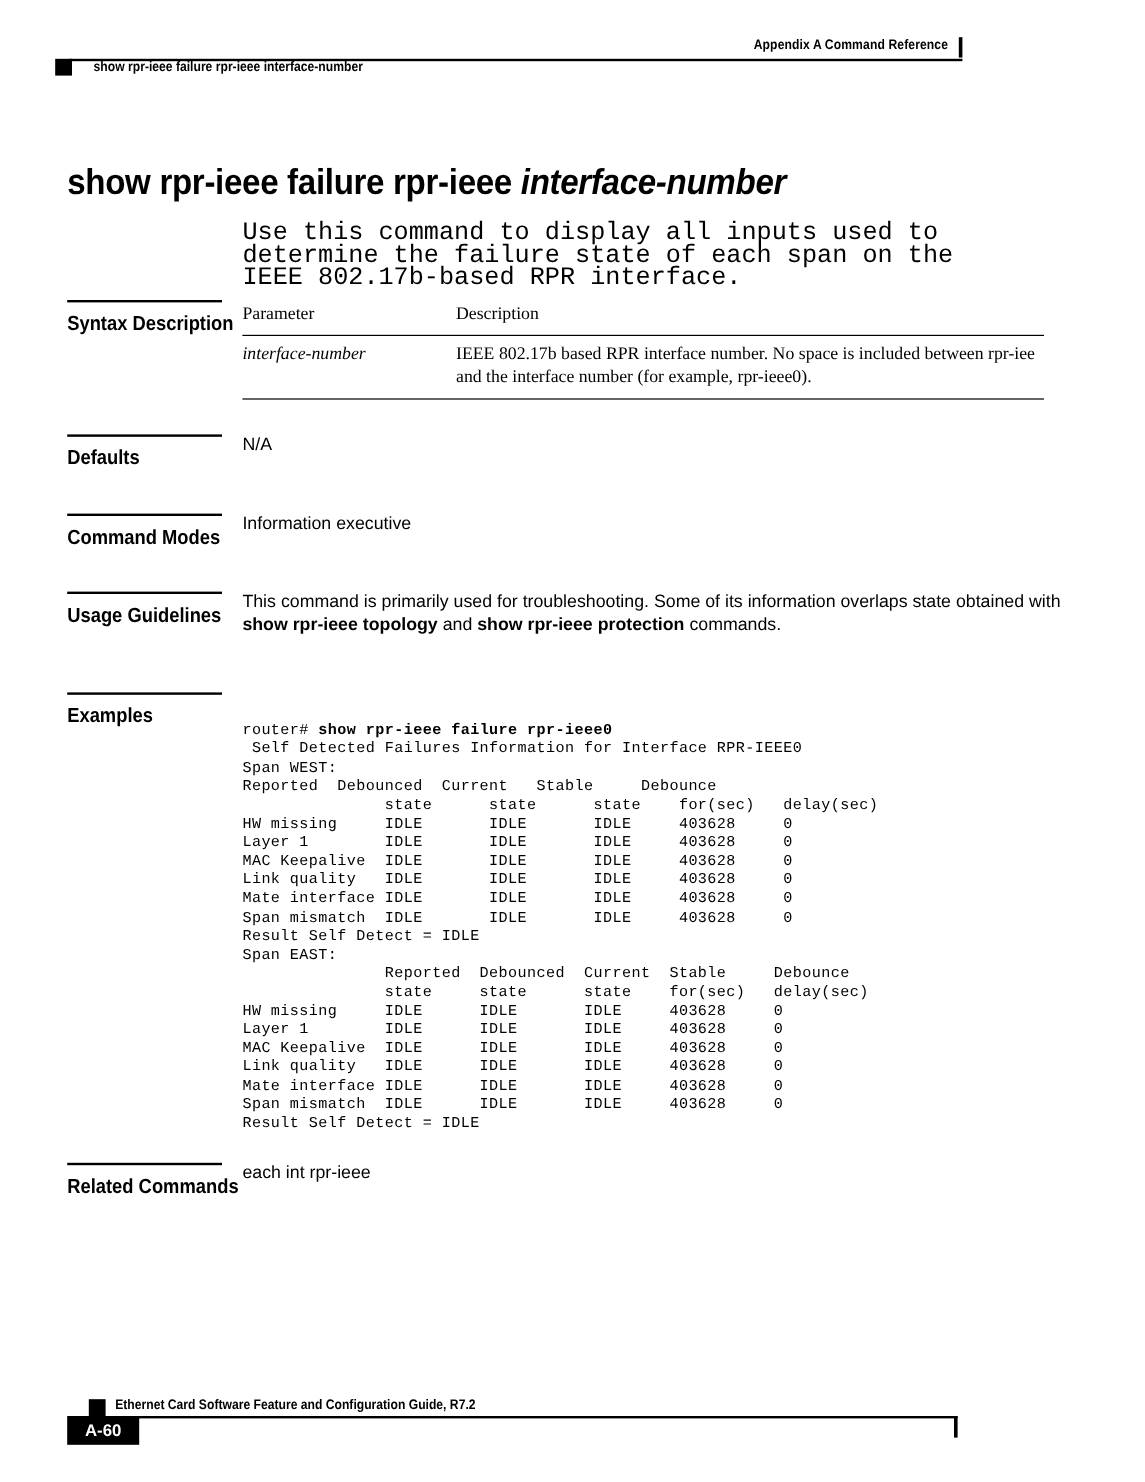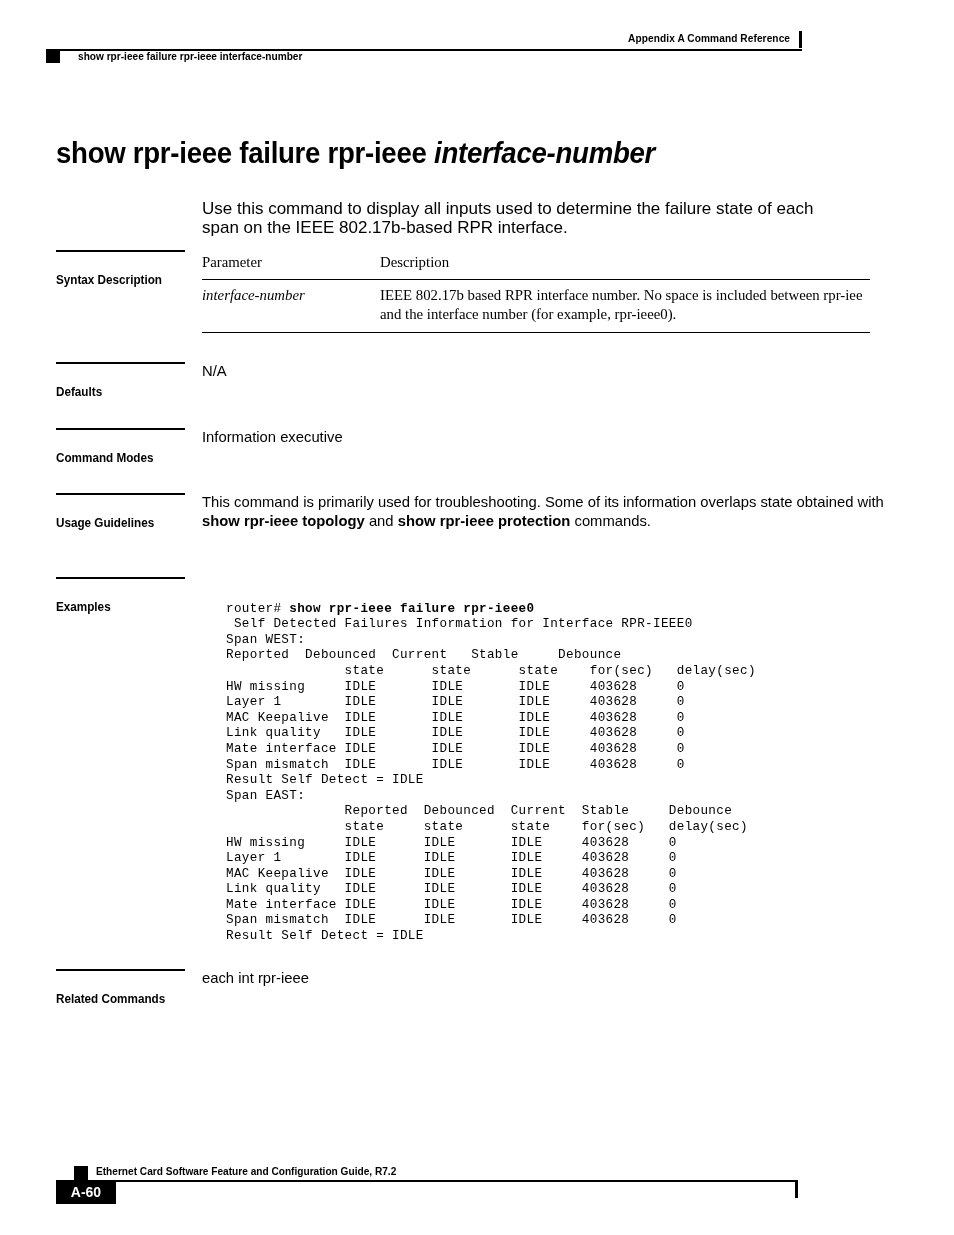--- a/index.html
+++ b/index.html
@@ -97,23 +97,23 @@
     left: 56px;
     width: 842px;
   }
   .sec-label {
     position: absolute;
     left: 0;
     top: 0;
     width: 140px;
     font-family: "Liberation Sans", sans-serif;
     font-weight: bold;
-    font-size: 13px;
+    font-size: 17px;
     line-height: 15px;
-    padding-top: 22px;
+    padding-top: 12px;
     transform-origin: left top;
   }
   .sec-label::before {
     content: "";
     position: absolute;
     left: 0;
     top: 0;
     width: 129px;
     height: 2px;
     background: #000;
@@ -131,24 +131,24 @@
     width: 696px;
     font-family: Liberation Sans, sans-serif;
     font-size: 14.8px;
     line-height: 19px;
   }
 
   
   #intro {
     position: absolute;
     left: 202px;
-    top: 182px;
+    top: 164px;
     width: 620px;
-    font-family: Liberation Sans, sans-serif;
-    font-size: 17px;
+    font-family: Liberation Mono, monospace;
+    font-size: 21px;
     line-height: 19px;
   }
 
   
   #syntax-section { top: 250px; }
   #syntax-table {
     position: absolute;
     left: 146px;
     top: 0;
     width: 668px;
@@ -184,21 +184,20 @@
   
   #code-block {
     position: absolute;
     left: 146px;
     top: 12px;
     font-family: "Liberation Mono", monospace;
     font-size: 12.6px;
     line-height: 15.6px;
     white-space: pre;
     letter-spacing: 0.35px;
-    margin-left: 24px;
   }
   #code-block .cmd { font-weight: bold; }
 
   
   #page-footer {
     position: absolute;
     left: 0;
     bottom: 0;
     width: 870px;
     height: 90px;

